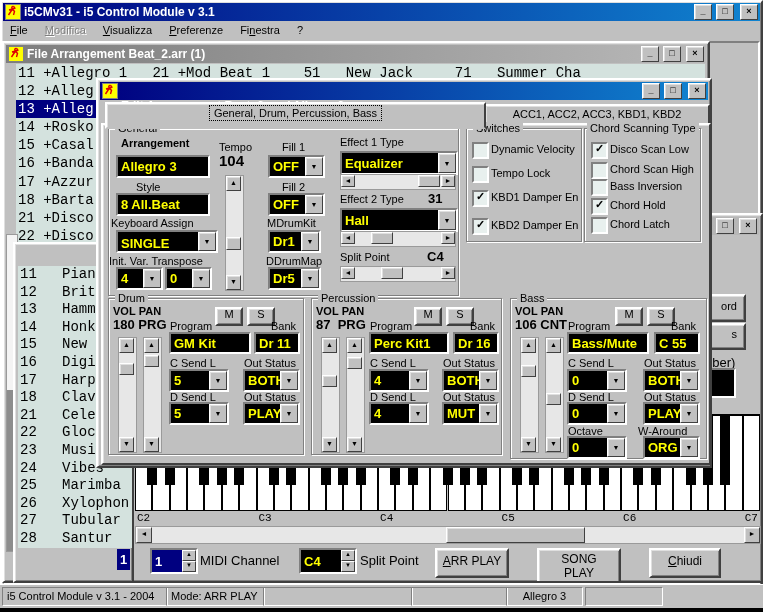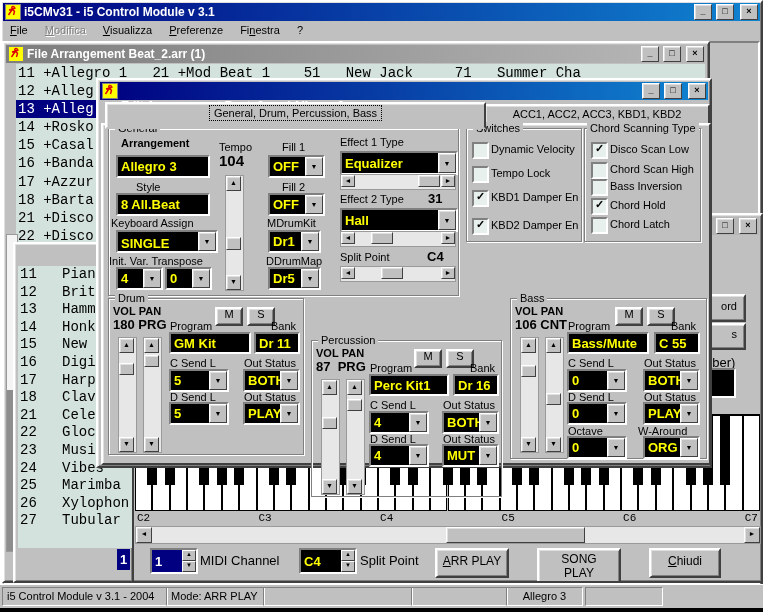--- a/index.html
+++ b/index.html
@@ -242,20 +242,21 @@
       <div class="lrow">16   Digi</div>
       <div class="lrow">17   Harps</div>
       <div class="lrow">18   Clav</div>
       <div class="lrow">21   Celes</div>
       <div class="lrow">22   Glock</div>
       <div class="lrow">23   Music</div>
       <div class="lrow">24   Vibes</div>
       <div class="lrow">25   Marimba</div>
       <div class="lrow">26   Xylophon</div>
       <div class="lrow">27   Tubular</div>
+      <div class="lrow">28   Santur</div>
     </div>
   <div class="abs" style="left:102px;top:305px;width:13px;height:21px;background:#000080;color:#fff;font-weight:bold;font-size:13px;text-align:center;line-height:21px;">1</div>
 </div>
 
 <div class="abs raised" style="left:96px;top:78px;width:616px;height:390px;box-sizing:border-box;z-index:10;">
   <div class="titlebar abs" style="left:2px;top:2px;width:608px;height:18px;box-sizing:border-box;">
     <span class="appicon">
         <svg width="12" height="12" viewBox="0 0 12 12">
           <path d="M7 1.5 a1.3 1.3 0 1 0 0.1 0 M6.5 4 L4.5 7 L2.5 10 M6.5 4 L8.5 6.5 L7.5 10 M3 5 L6.5 4 L9.5 3" stroke="#dd0000" stroke-width="1.4" fill="none"></path>
         </svg>
@@ -441,21 +442,21 @@
     <div class="combo" style="left:60px;top:103px;width:56px;height:19px;">
         <span class="cval">5</span>
         <span class="cbtn">▼</span>
       </div>
     <div class="combo" style="left:134px;top:103px;width:53px;height:19px;">
         <span class="cval">PLAY</span>
         <span class="cbtn">▼</span>
       </div>
   </div>
 
-  <div class="abs group" style="left:213px;top:218px;width:189px;height:155px;margin-top:42px;">
+  <div class="abs group" style="left:213px;top:218px;width:189px;height:155px;">
     <span class="glabel">Percussion</span>
     <div class="lbl" style="left:4px;top:6px;font-weight:bold;"><span>VOL</span>&nbsp;<span>PAN</span></div>
     <div class="bval" style="left:4px;top:18px;"><span>87</span>&nbsp;&nbsp;<span>PRG</span></div>
     <div class="vsb" style="left:9px;top:38px;width:17px;height:114px;">
         <span class="sb-btn" style="left:0;top:0;width:13px;height:13px;">▲</span>
         <span class="sb-btn" style="left:0;bottom:0;width:13px;height:13px;">▼</span>
         <span class="sb-thumb" style="left:0;top:37px;width:13px;height:10px;"></span>
       </div>
     <div class="vsb" style="left:34px;top:38px;width:17px;height:114px;">
         <span class="sb-btn" style="left:0;top:0;width:13px;height:13px;">▲</span>

